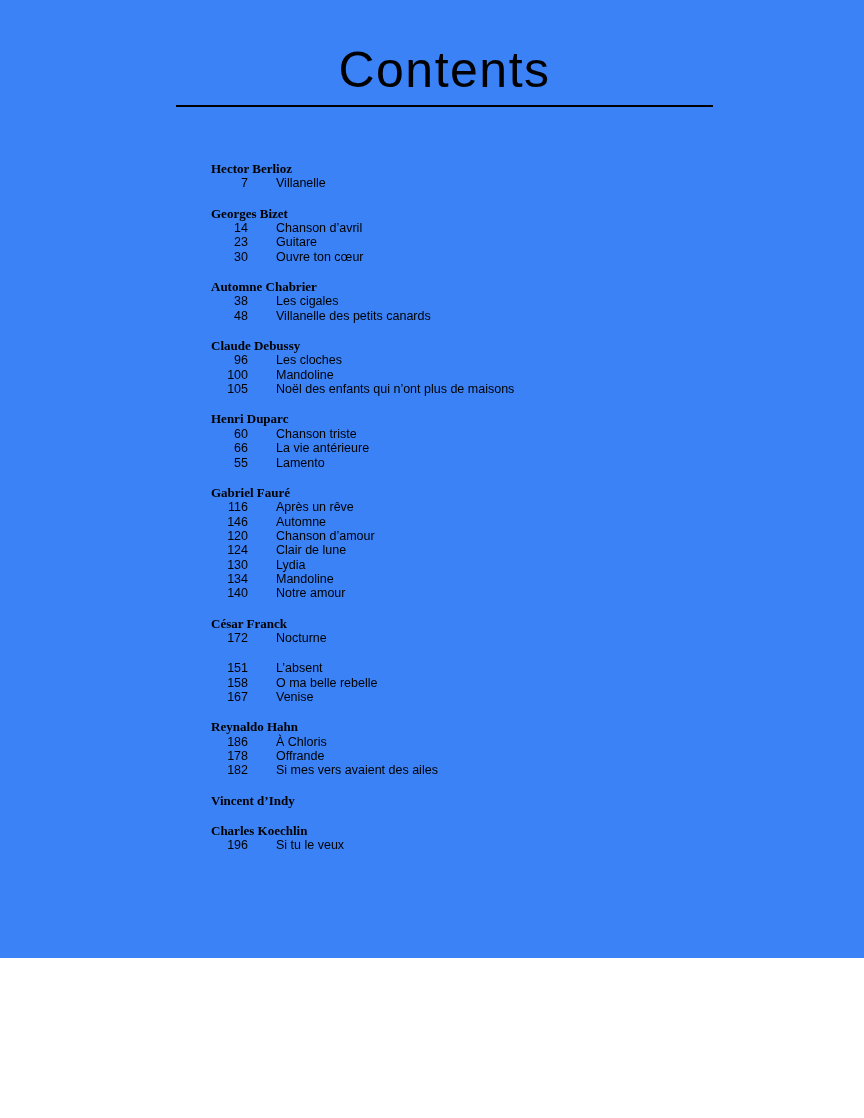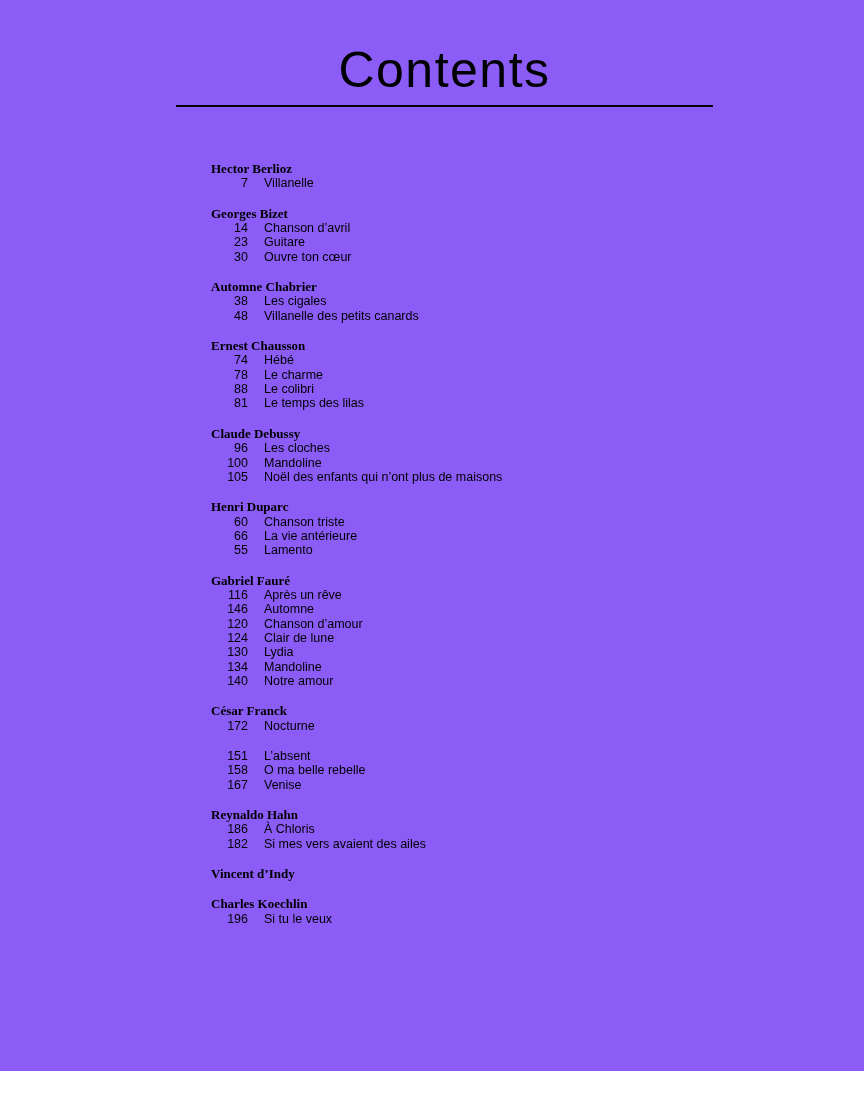--- a/index.html
+++ b/index.html
@@ -3,22 +3,22 @@
 <meta charset="utf-8">
 <style>
   html, body {
     margin: 0;
     padding: 0;
     background: #ffffff;
   }
   .page {
     position: relative;
     width: 864px;
-    height: 1071px;
-    background: #8b5cf6;
+    height: 958px;
+    background: #3b82f6;
     color: #000000;
     font-family: "Liberation Sans", sans-serif;
     overflow: hidden;
   }
   .page-header {
     position: absolute;
     left: 176px;
     top: 0;
     width: 537px;
     height: 130px;
@@ -61,21 +61,21 @@
   }
   .entry {
     display: flex;
   }
   .num {
     flex: 0 0 37px;
     width: 37px;
     text-align: right;
   }
   .song {
-    margin-left: 16px;
+    margin-left: 28px;
     white-space: nowrap;
   }
 </style>
 </head>
 <body>
 
 <div class="page">
   <header class="page-header">
     <h1 class="title">Contents</h1>
     <div class="title-rule"></div>
@@ -108,39 +108,20 @@
         <div class="entry">
           <span class="num">38</span>
           <span class="song">Les cigales</span>
         </div>
         <div class="entry">
           <span class="num">48</span>
           <span class="song">Villanelle des petits canards</span>
         </div>
       </section>
       <section class="toc-group">
-        <div class="composer">Ernest Chausson</div>
-        <div class="entry">
-          <span class="num">74</span>
-          <span class="song">Hébé</span>
-        </div>
-        <div class="entry">
-          <span class="num">78</span>
-          <span class="song">Le charme</span>
-        </div>
-        <div class="entry">
-          <span class="num">88</span>
-          <span class="song">Le colibri</span>
-        </div>
-        <div class="entry">
-          <span class="num">81</span>
-          <span class="song">Le temps des lilas</span>
-        </div>
-      </section>
-      <section class="toc-group">
         <div class="composer">Claude Debussy</div>
         <div class="entry">
           <span class="num">96</span>
           <span class="song">Les cloches</span>
         </div>
         <div class="entry">
           <span class="num">100</span>
           <span class="song">Mandoline</span>
         </div>
         <div class="entry">
@@ -213,20 +194,24 @@
         <div class="entry">
           <span class="num">167</span>
           <span class="song">Venise</span>
         </div>
       </section>
       <section class="toc-group">
         <div class="composer">Reynaldo Hahn</div>
         <div class="entry">
           <span class="num">186</span>
           <span class="song">À Chloris</span>
+        </div>
+        <div class="entry">
+          <span class="num">178</span>
+          <span class="song">Offrande</span>
         </div>
         <div class="entry">
           <span class="num">182</span>
           <span class="song">Si mes vers avaient des ailes</span>
         </div>
       </section>
       <section class="toc-group">
         <div class="composer">Vincent d’Indy</div>
       </section>
       <section class="toc-group">

